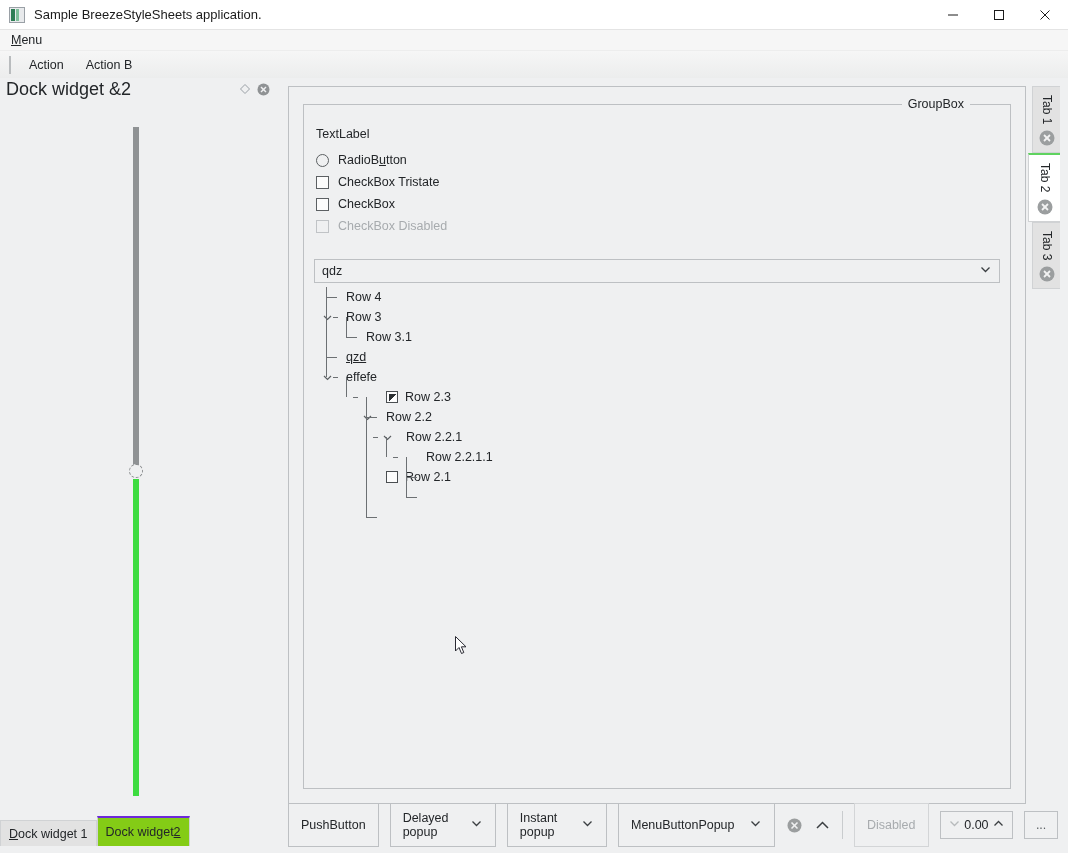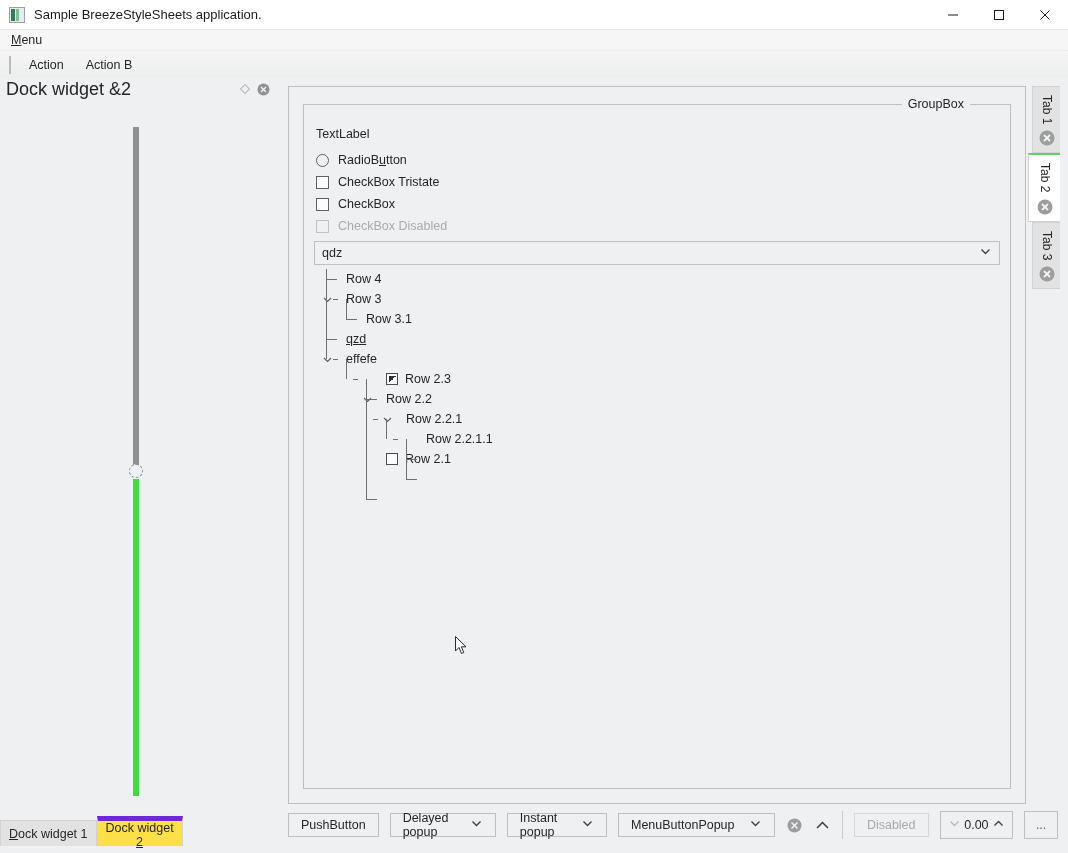--- a/index.html
+++ b/index.html
@@ -146,24 +146,23 @@
     display: flex; align-items: center;
     padding: 0 8px;
     font-size: 12.5px;
     background: #e2e2e2;
     border: 1px solid #d0d2d4;
     border-bottom: none;
     color: #232629;
     margin-bottom: 7px;
   }
   .dock-tab.selected {
-    background: #fde047;
-    border-top: 5px solid #6d28d9;
+    background: #84cc16;
+    border-top: 2px solid #6d28d9;
     height: 30px;
-    flex-direction: column;
   }
   .dock-tab u { text-decoration: underline; }
 
   
   .central {
     position: absolute;
     left: 282px; top: 0; right: 0; bottom: 0;
   }
 
   
@@ -208,21 +207,21 @@
     border: 1.2px solid #5c6063;
     margin-right: 9px;
     background: #fcfcfc;
   }
   .check-row.disabled { color: #a7abae; }
   .check-row.disabled .check-mark { border-color: #c0c3c6; background: #eff0f1; }
   .check-row u { text-decoration: underline; }
 
   
   .combobox {
-    margin-top: 4px;
+    margin-top: 22px;
     height: 24px;
     border: 1px solid #bdc0c3;
     background: #eff0f1;
     display: flex; align-items: center;
     padding: 0 7px;
     font-size: 12.5px;
   }
   .combobox .cb-text { flex: 1; }
 
   
@@ -296,21 +295,21 @@
   }
 
   
   .bottombar {
     position: absolute;
     left: 6px; right: 10px; bottom: 12px; height: 32px;
     display: flex; align-items: center;
     gap: 11px;
   }
   .btn {
-    height: 24px;
+    height: 44px;
     border: 1px solid #bdc0c3;
     background: #eff0f1;
     display: flex; align-items: center; justify-content: center;
     padding: 0 12px;
     font-size: 12.5px;
     color: #232629;
   }
   .btn.with-arrow { justify-content: space-between; gap: 14px; }
   .btn.disabled { color: #a7abae; border-color: #d3d5d7; }
   .icon-btn {

